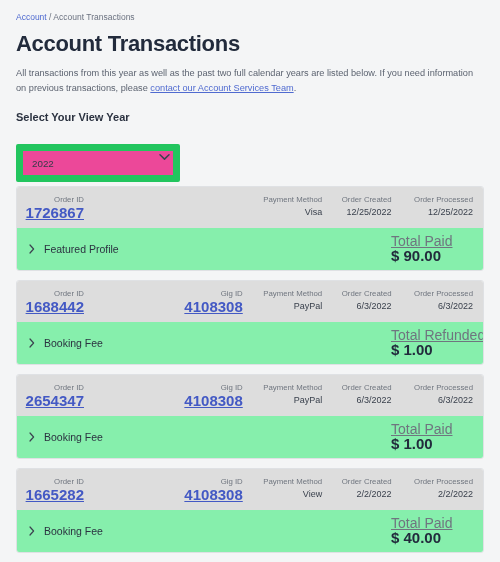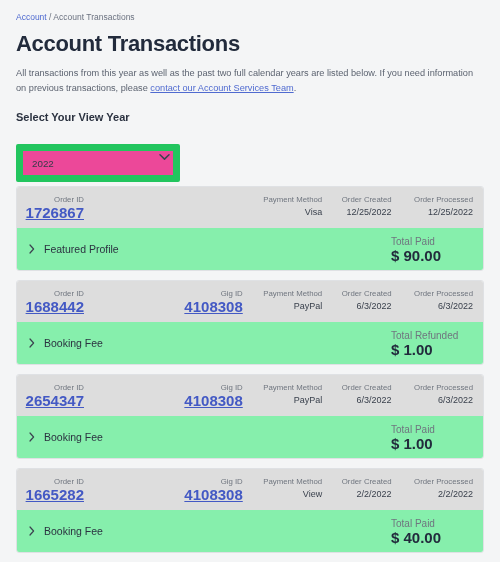--- a/index.html
+++ b/index.html
@@ -170,25 +170,26 @@
   }
 
   .body-right {
     display: flex;
     flex-direction: column;
     align-items: flex-start;
     width: 82px;
     flex: 0 0 auto;
   }
   .total-label {
-    font-size: 10px;
+    font-size: 14px;
     line-height: 11px;
     color: #6f757f;
     white-space: nowrap;
     margin-bottom: 3px;
+    text-decoration: underline;
   }
   .total-value {
     font-size: 15px;
     line-height: 12px;
     font-weight: bold;
     color: #222b3c;
     white-space: nowrap;
   }
 
   .hidden { visibility: hidden; }

